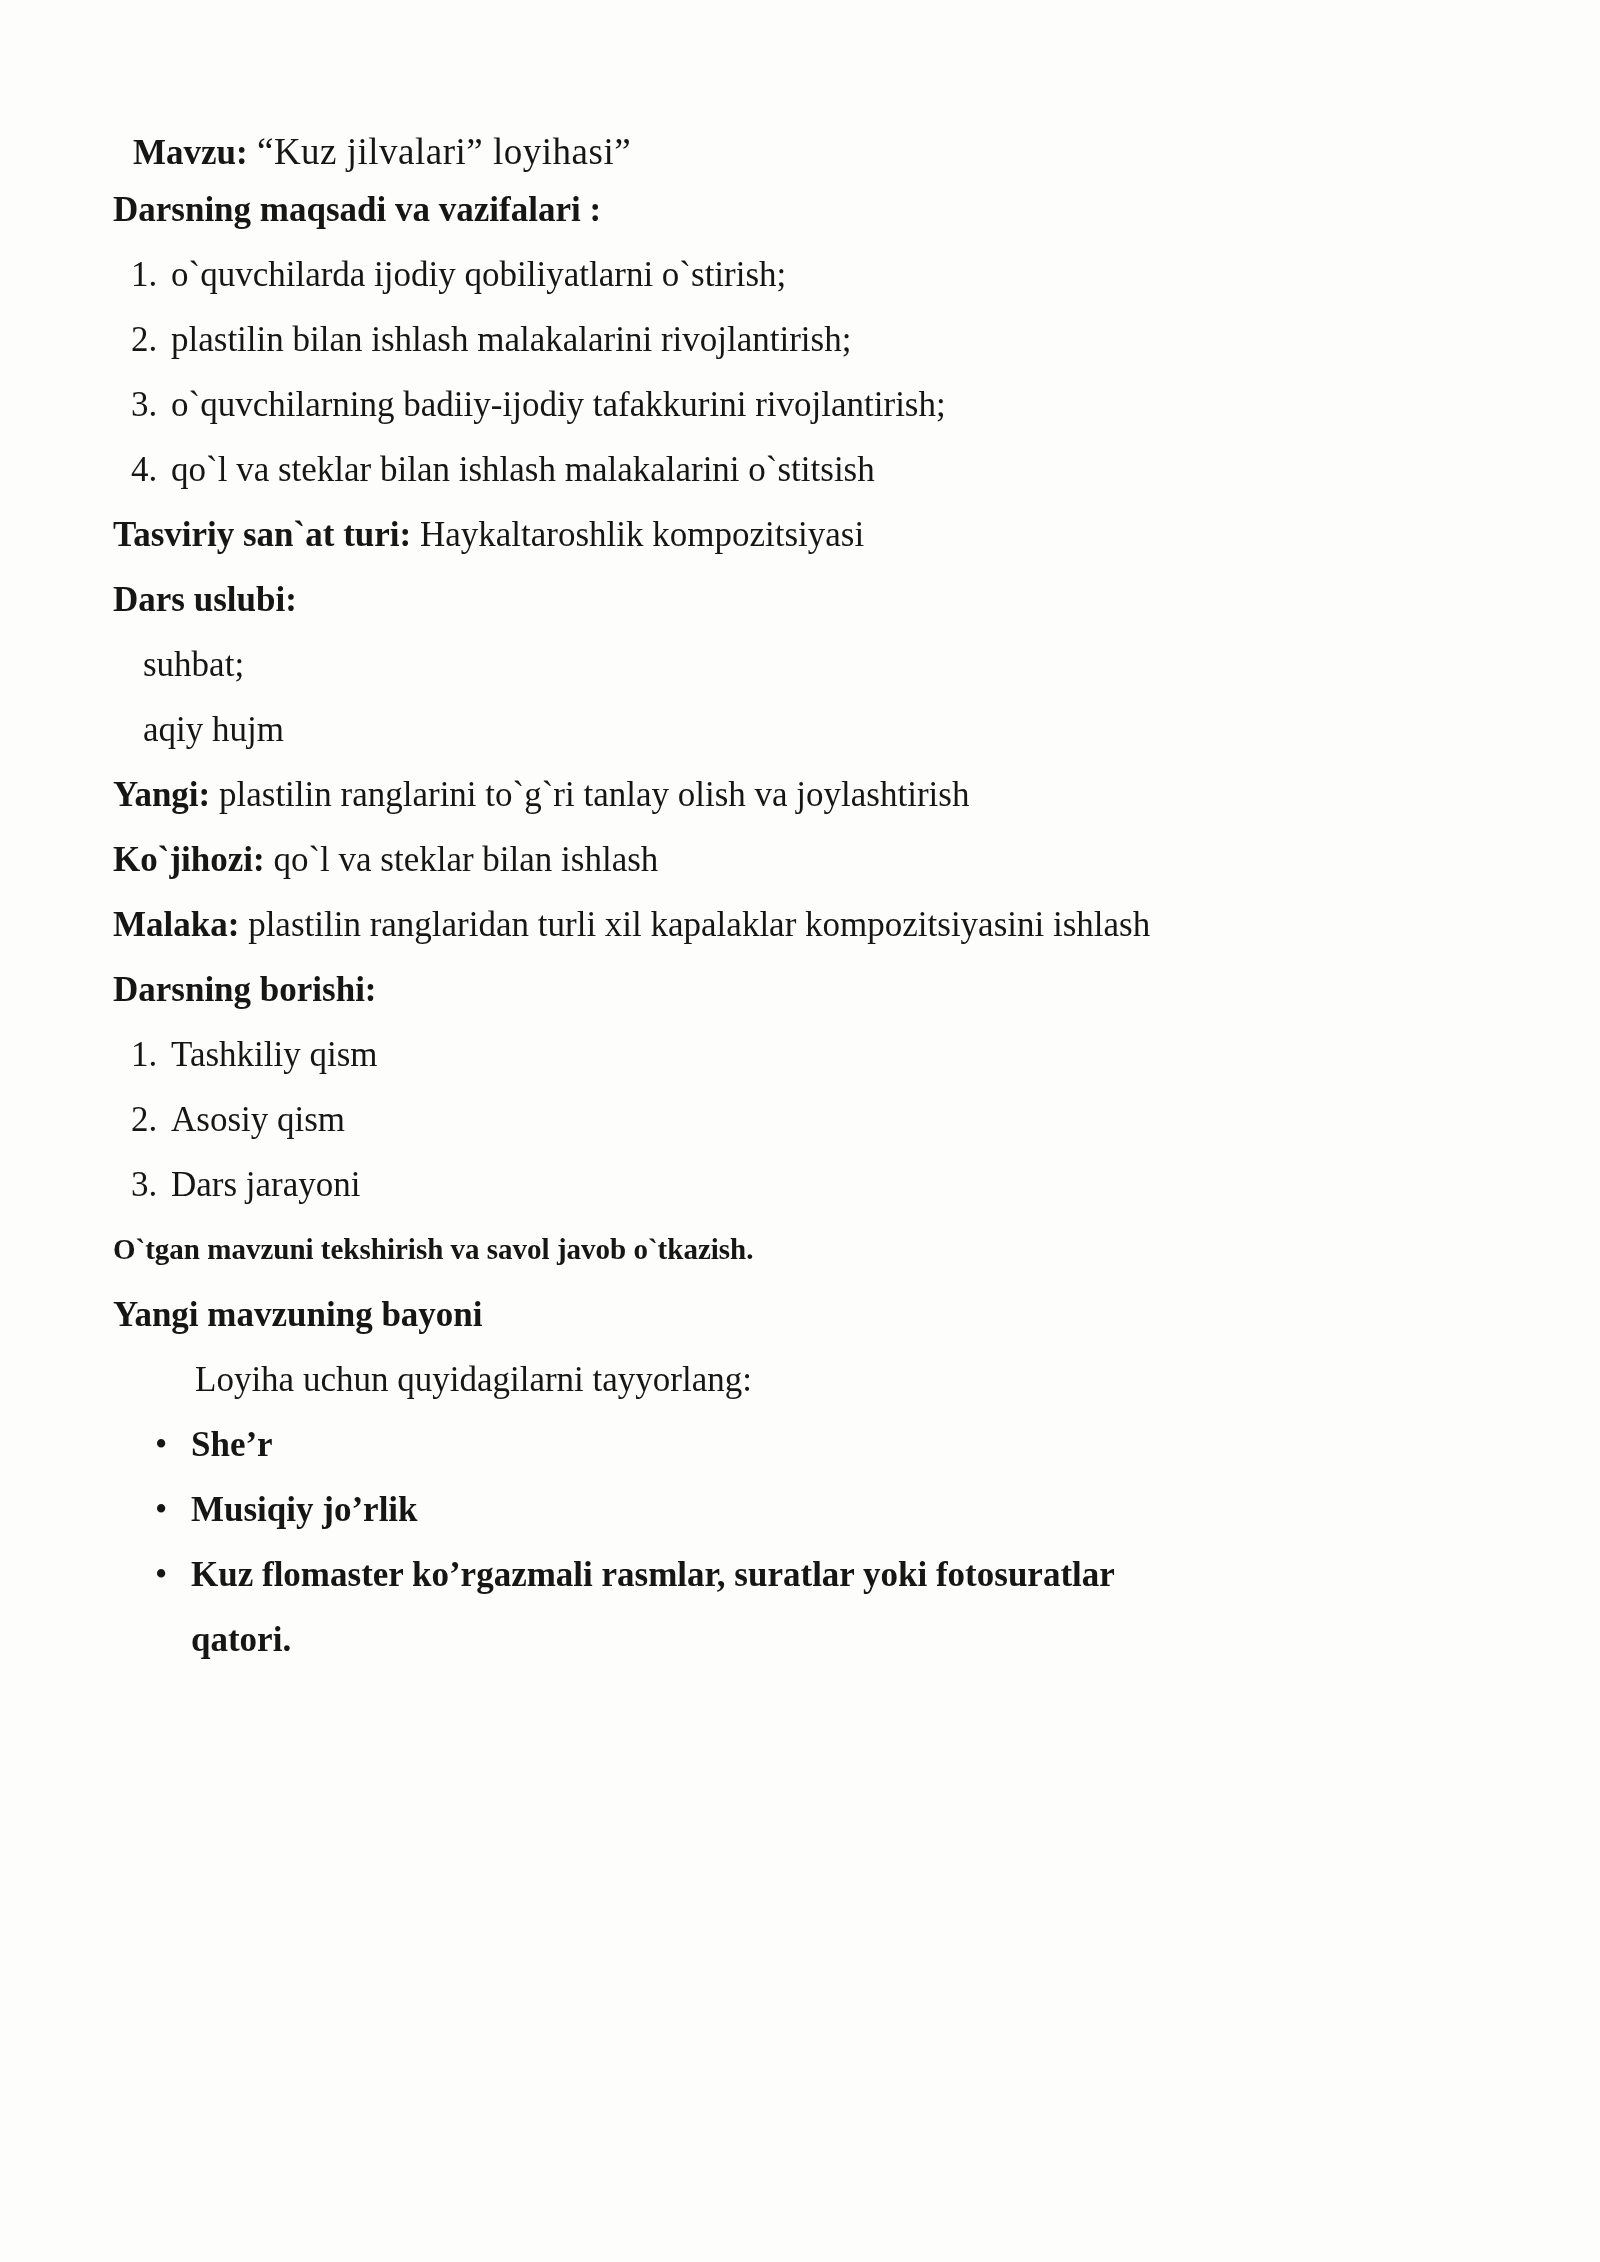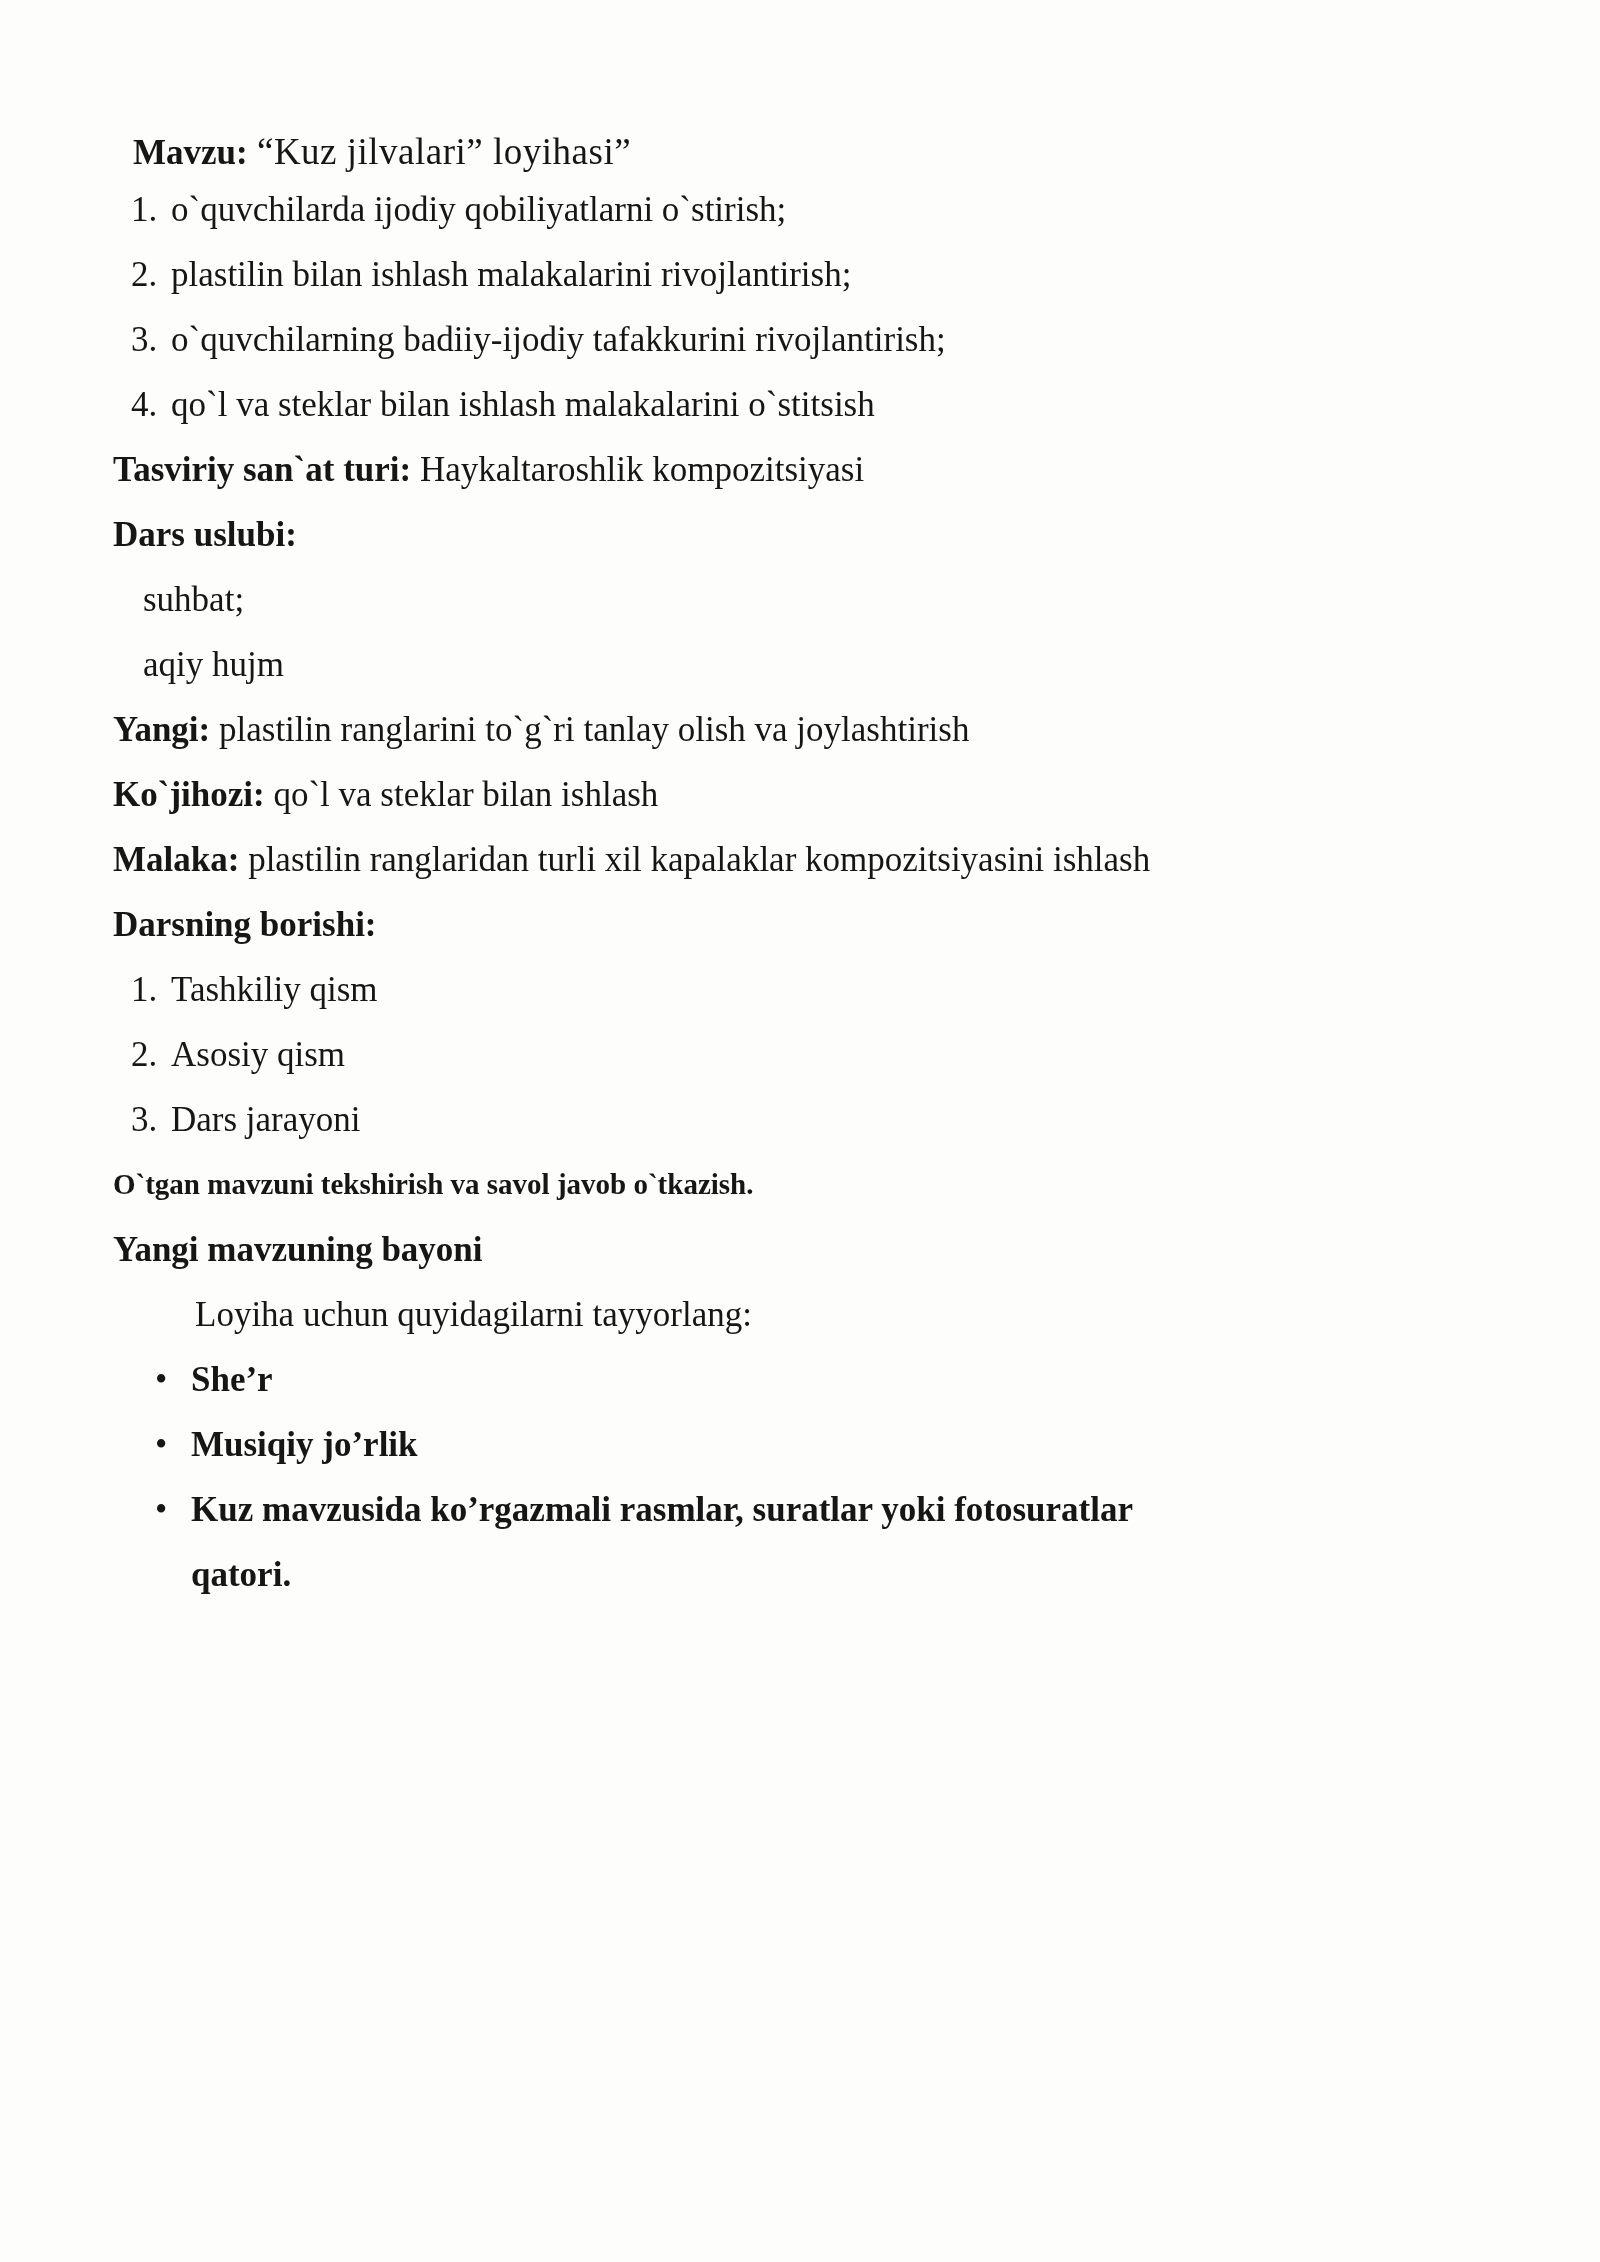--- a/index.html
+++ b/index.html
@@ -81,20 +81,21 @@
 </head>
 <body>
 
 <div class="page">
 
   <div class="title-line">
     <span class="title-label">Mavzu:</span>
     <span class="title-text">“Kuz jilvalari” loyihasi”</span>
   </div>
 
+  <div class="heading">Darsning maqsadi va vazifalari :</div>
 
   <ol class="olist">
     <li>
       <span class="num">1.</span>
       <span class="li-text">o`quvchilarda ijodiy qobiliyatlarni o`stirish;</span>
     </li>
     <li>
       <span class="num">2.</span>
       <span class="li-text">plastilin bilan ishlash malakalarini rivojlantirish;</span>
     </li>
@@ -161,17 +162,17 @@
     <li>
       <span class="bullet">•</span>
       <span class="li-text">She’r</span>
     </li>
     <li>
       <span class="bullet">•</span>
       <span class="li-text">Musiqiy jo’rlik</span>
     </li>
     <li>
       <span class="bullet">•</span>
-      <span class="li-text">Kuz mavzusida ko’rgazmali rasmlar, suratlar yoki fotosuratlar qatori.</span>
+      <span class="li-text">Kuz flomaster ko’rgazmali rasmlar, suratlar yoki fotosuratlar qatori.</span>
     </li>
   </ul>
 
 </div>
 
 </body></html>

